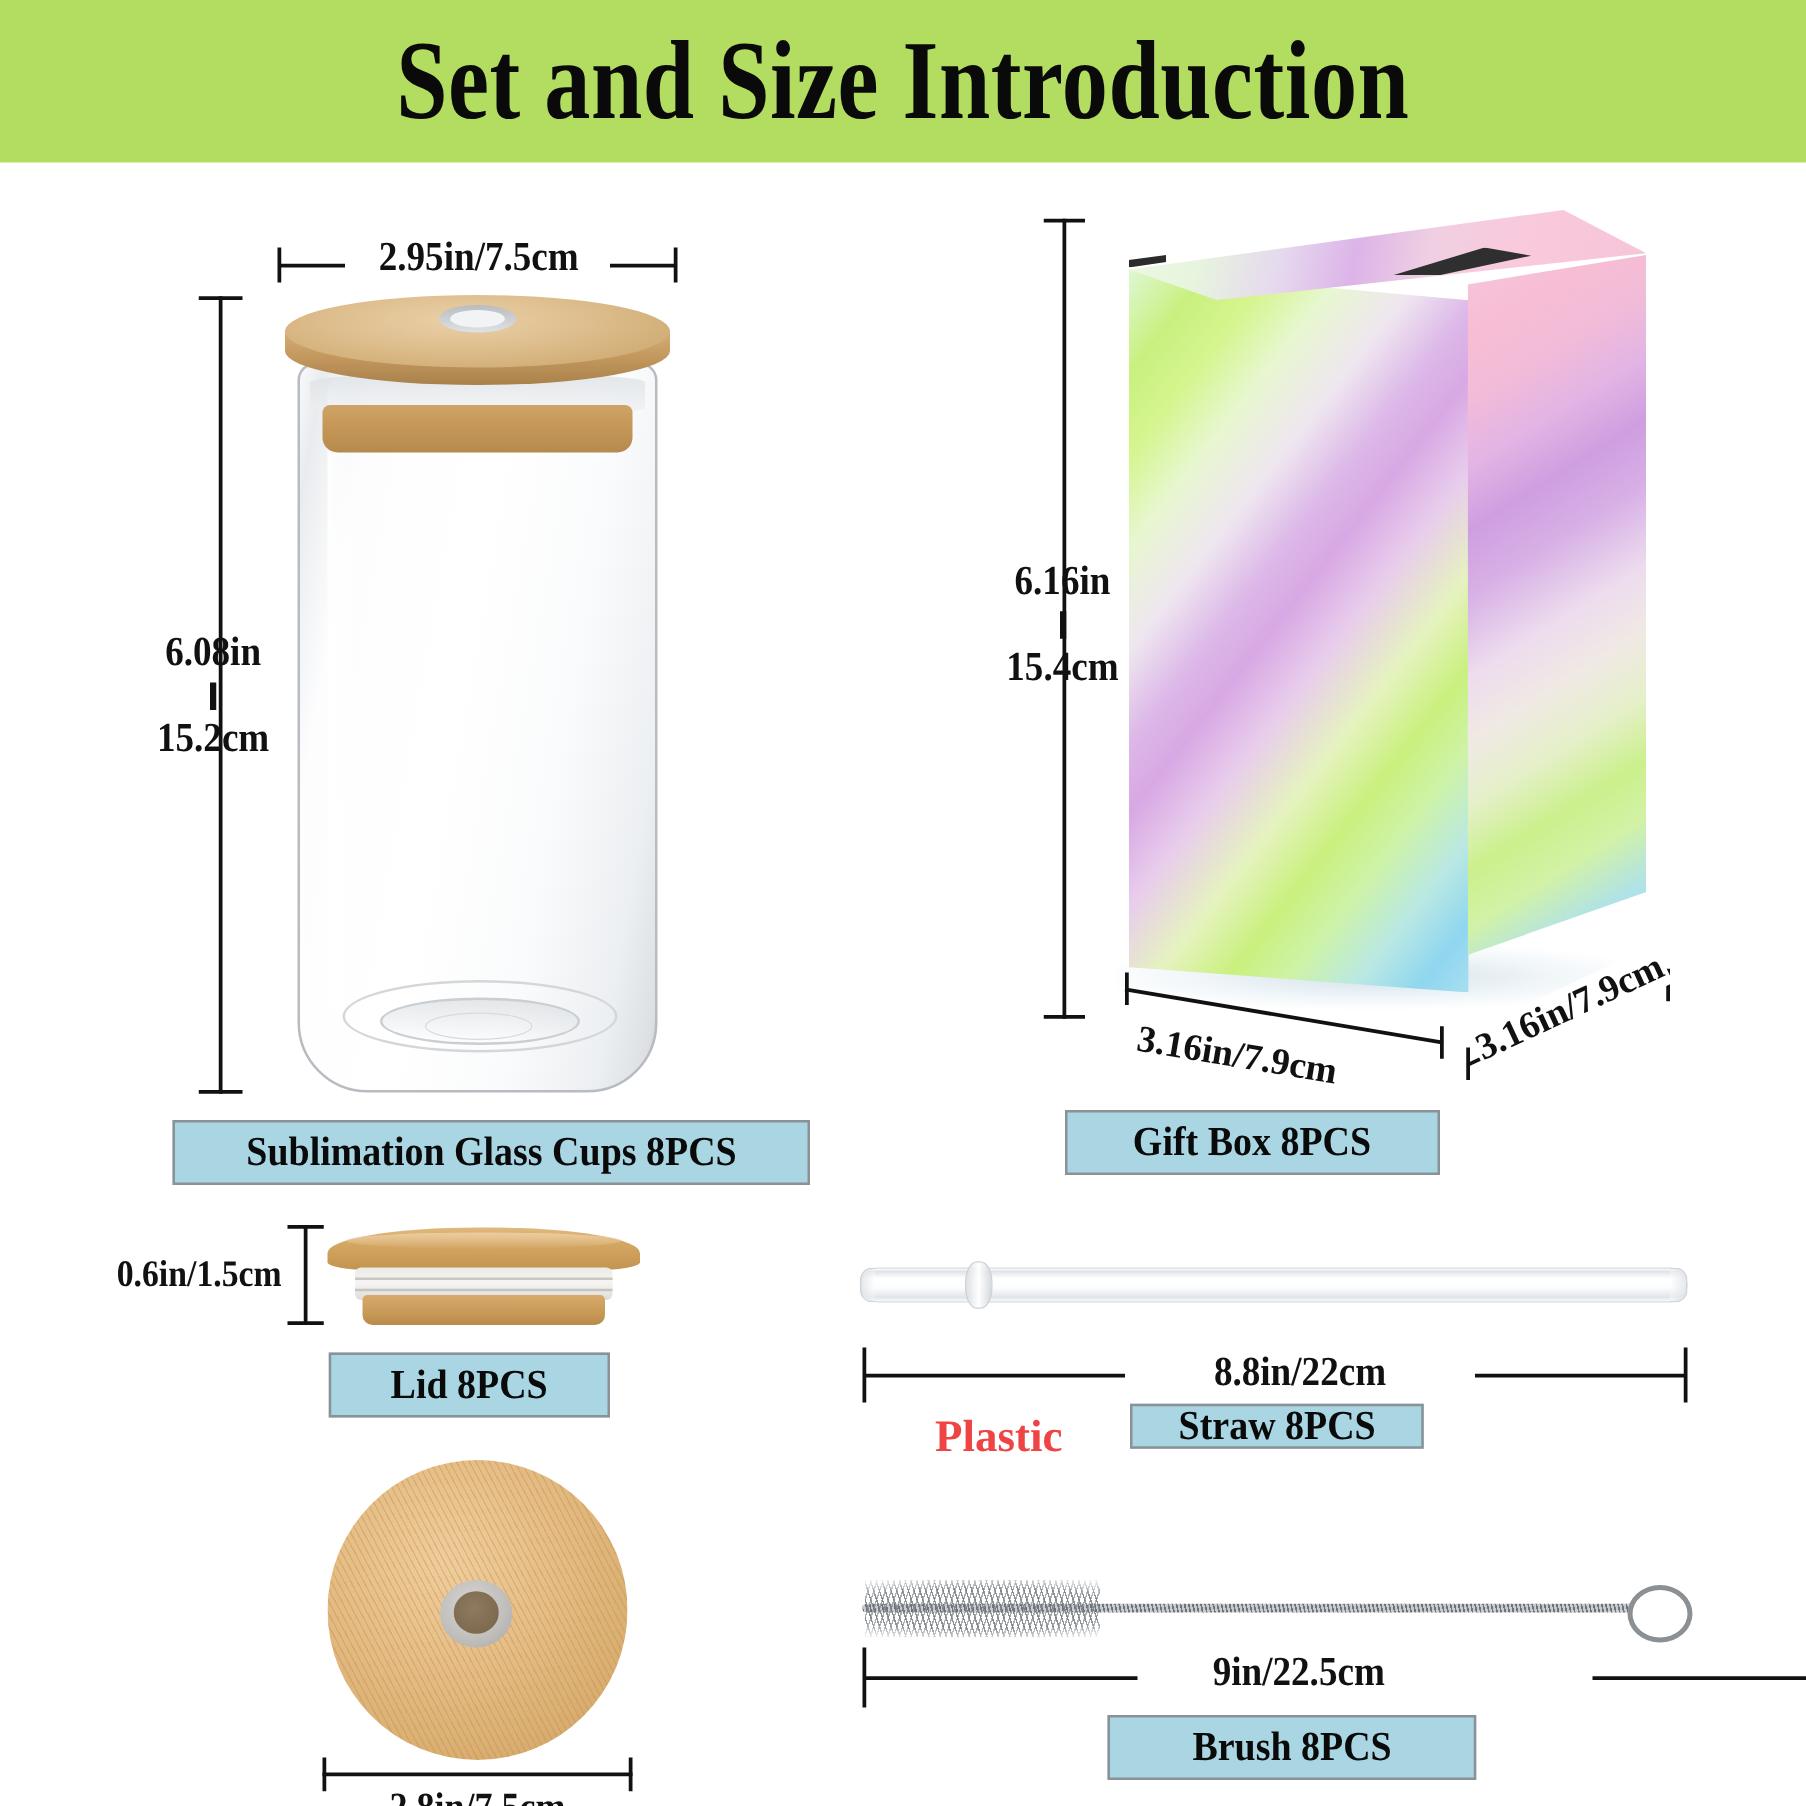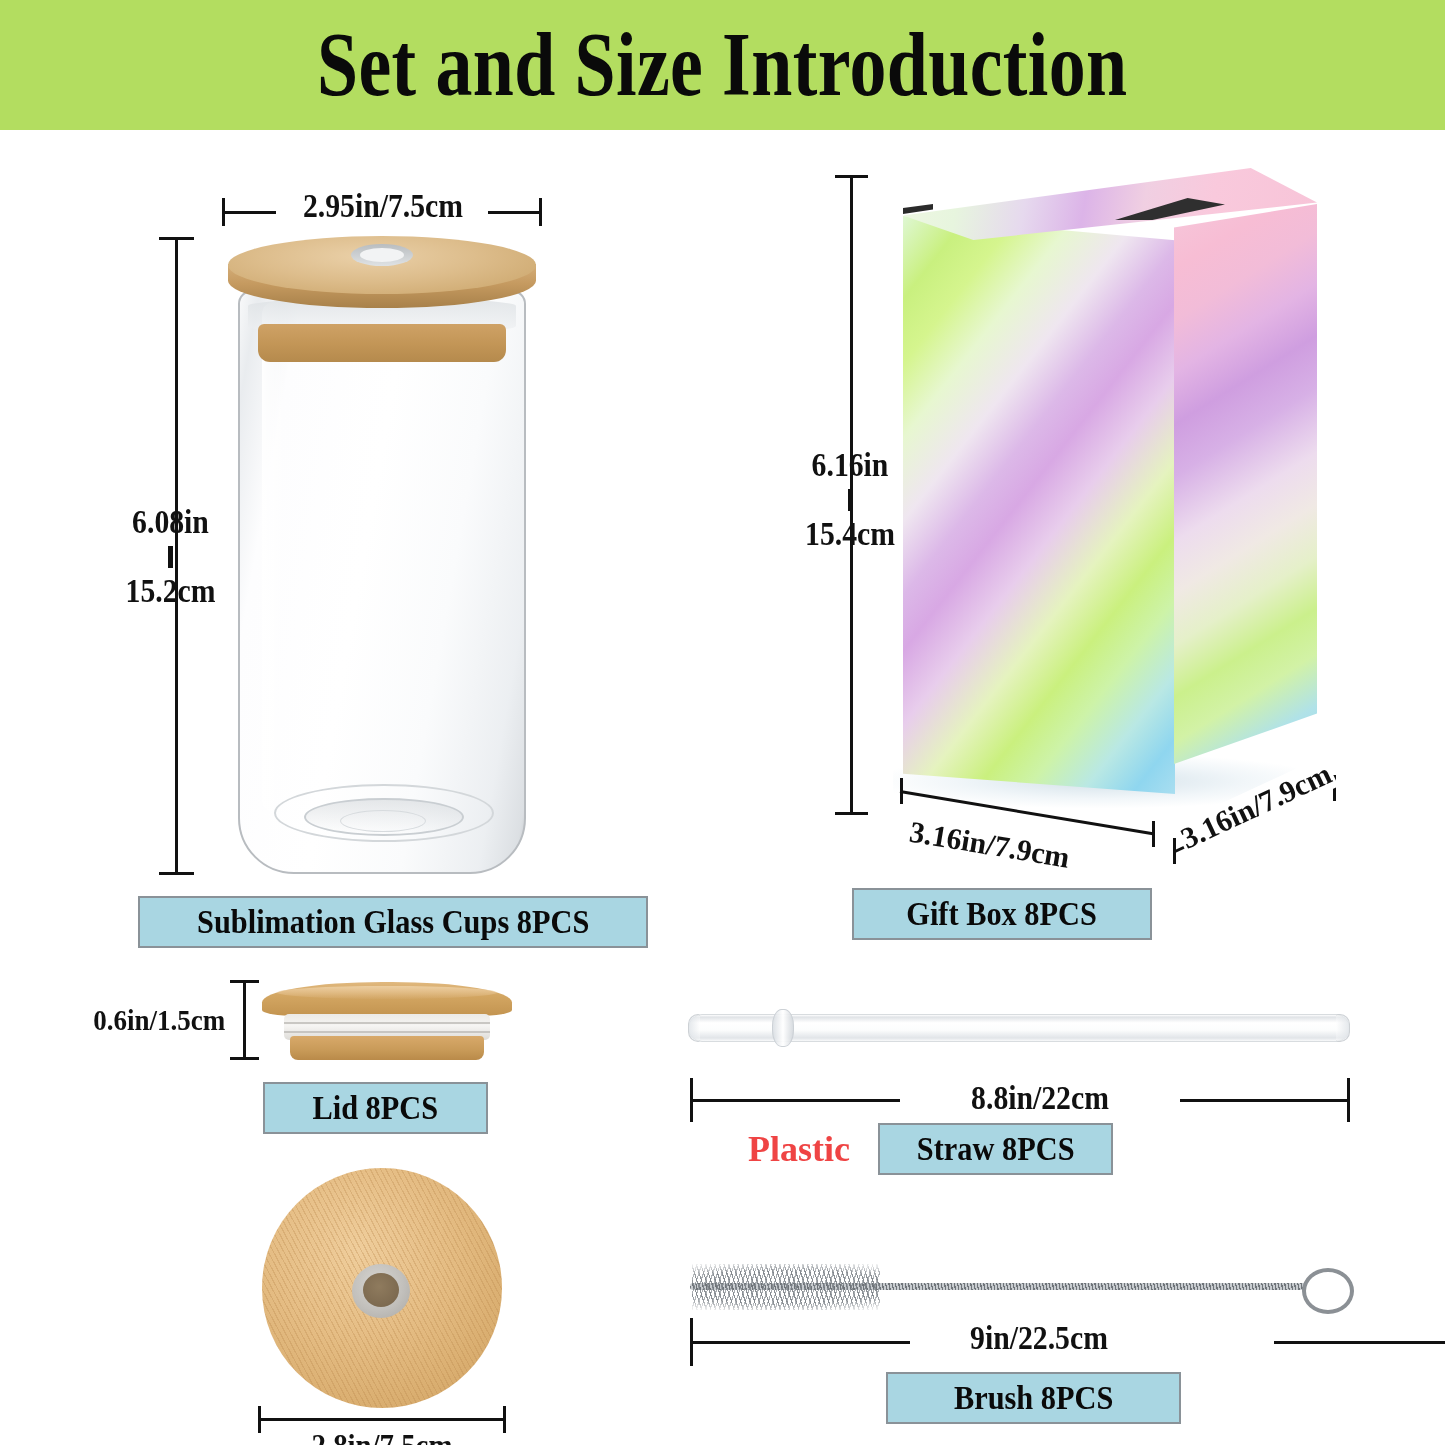--- a/index.html
+++ b/index.html
@@ -328,21 +328,21 @@
     box-sizing: border-box;
   }
   .straw-dim { position: absolute; left: 690px; top: 1078px; width: 660px; height: 44px; }
   .straw-dim .cap-l { position: absolute; left: 0; top: 0; width: 3px; height: 44px; background: #111; }
   .straw-dim .cap-r { position: absolute; right: 0; top: 0; width: 3px; height: 44px; background: #111; }
   .straw-dim .ln-l { position: absolute; left: 2px; top: 21px; width: 208px; height: 2.5px; background: #111; }
   .straw-dim .ln-r { position: absolute; right: 2px; top: 21px; width: 168px; height: 2.5px; background: #111; }
   .straw-dim .txt { position: absolute; left: 214px; top: 2px; width: 272px; text-align: center; font-size: 33px; }
 
   .plastic-text { position: absolute; left: 748px; top: 1128px; font-size: 36px; color: #ef4444; font-weight: 700; }
-  .straw-label { position: absolute; left: 878px; top: 1123px; width: 235px; height: 52px; }
+  .straw-label { position: absolute; left: 904px; top: 1123px; width: 235px; height: 36px; }
   .straw-label span { font-size: 33px; }
 
   
   .brush-art { position: absolute; left: 690px; top: 1258px; width: 660px; height: 56px; }
   .brush-wire {
     position: absolute; left: 0px; top: 25px; width: 624px; height: 7px;
     background: repeating-linear-gradient(78deg, #6f7479 0px, #6f7479 1.3px, #c8ccd0 1.3px, #c8ccd0 3.2px);
     border-radius: 3px;
   }
   .brush-bristle {

